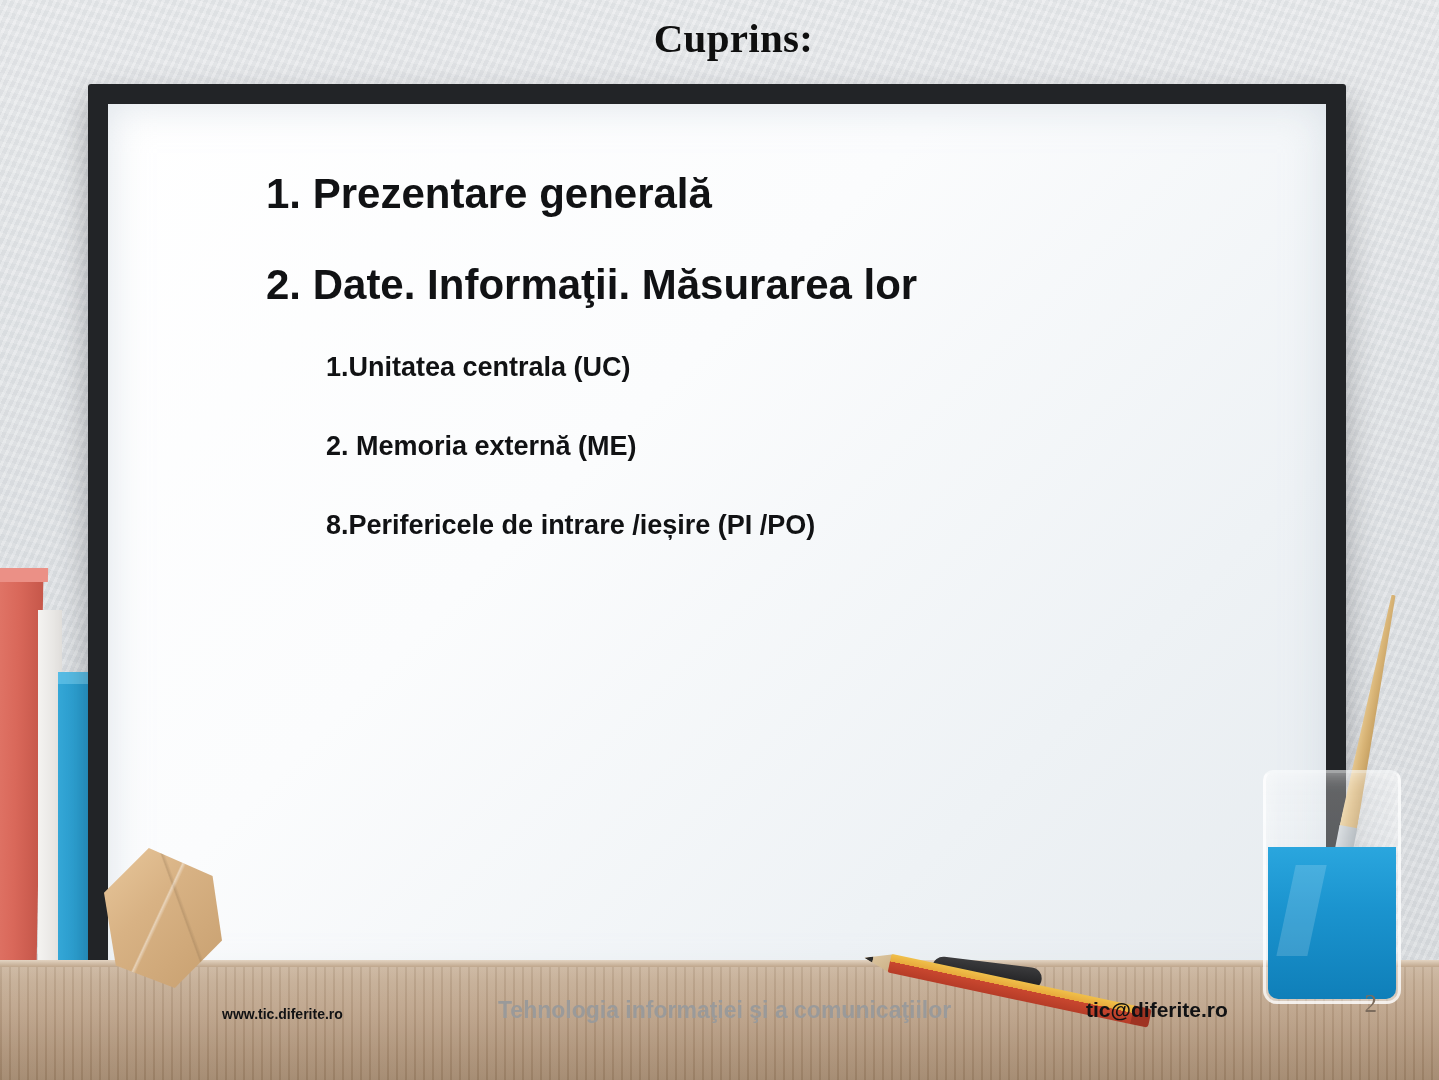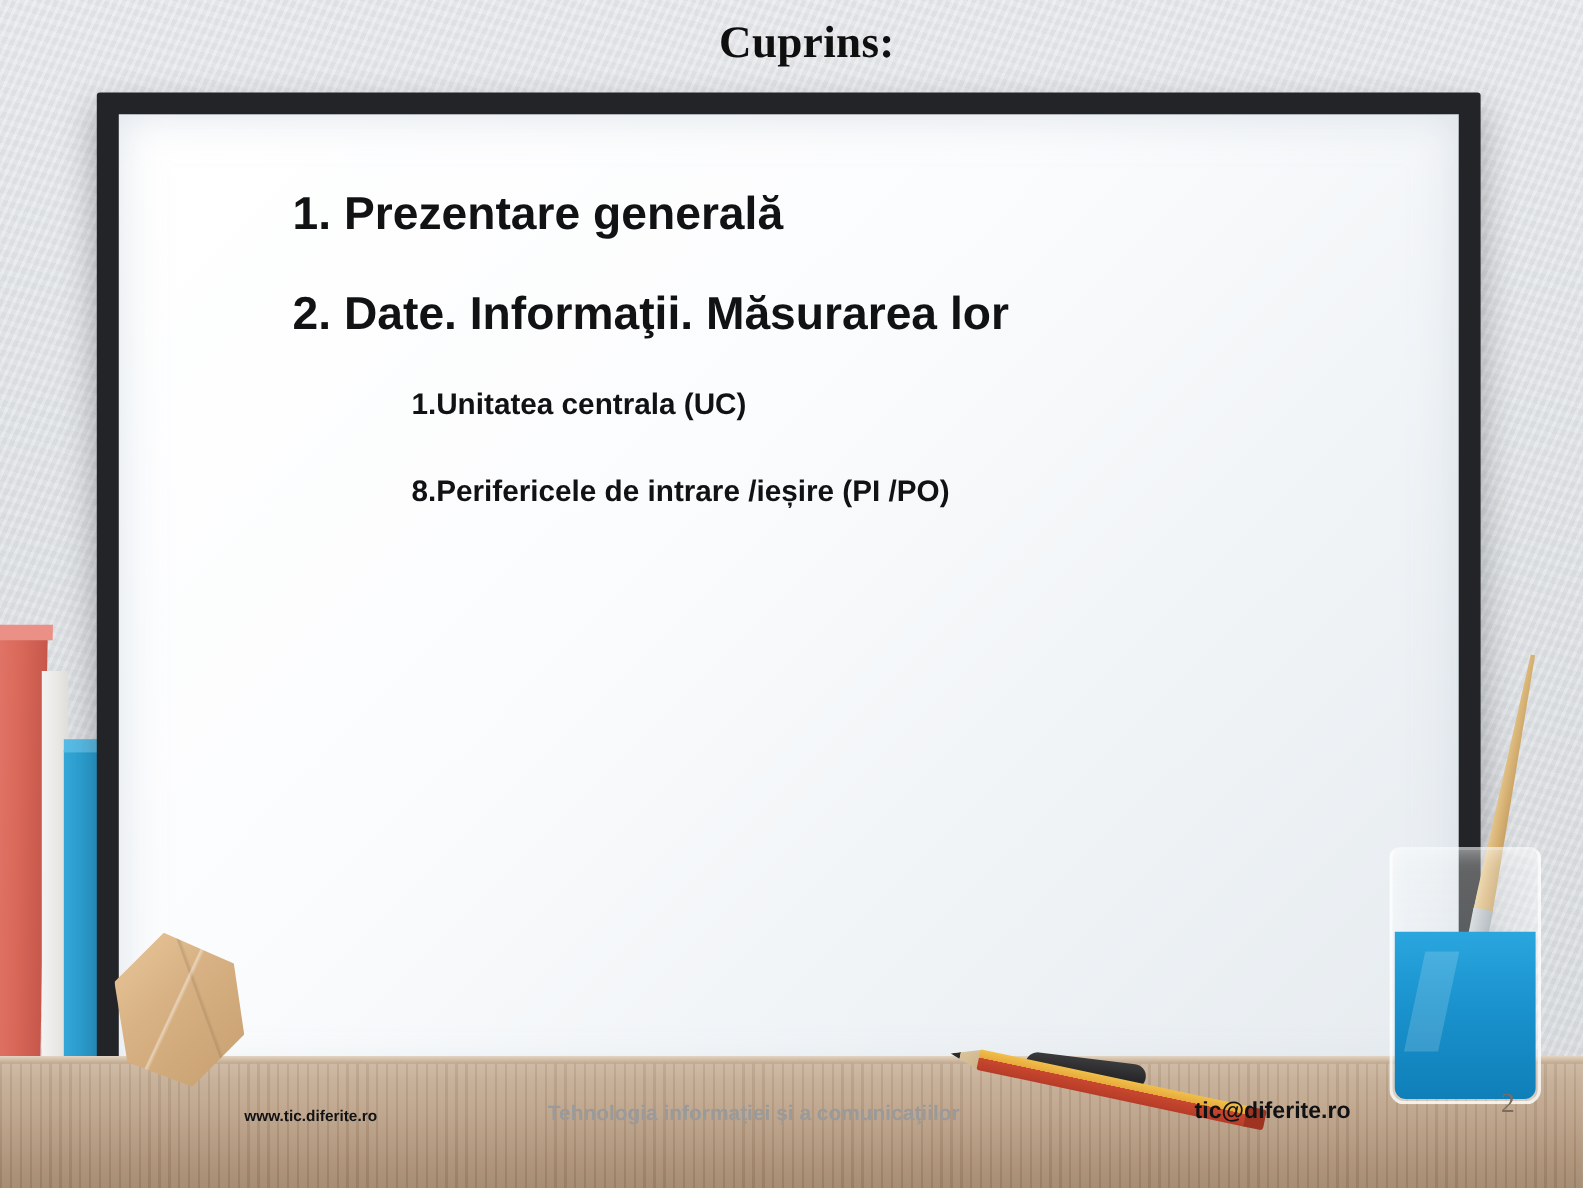--- a/index.html
+++ b/index.html
@@ -103,21 +103,21 @@
   }
   .main-item {
     font-size: 42px;
     font-weight: bold;
     color: #111214;
     margin-bottom: 43px;
     white-space: nowrap;
   }
   .sub-list {
     margin-top: 14px;
-    margin-left: 108px;
+    margin-left: 60px;
   }
   .sub-item {
     font-size: 27px;
     font-weight: bold;
     color: #111214;
     margin-bottom: 48px;
     white-space: nowrap;
   }
 
   
@@ -320,21 +320,21 @@
     left: 222px;
     bottom: 58px;
     font-size: 14px;
     font-weight: bold;
     color: #111214;
   }
   .footer-center {
     position: absolute;
     left: 498px;
     bottom: 56px;
-    font-size: 19px;
+    font-size: 23px;
     font-weight: bold;
     color: #9a9a9a;
     white-space: nowrap;
   }
   .footer-right {
     position: absolute;
     left: 1086px;
     bottom: 58px;
     font-size: 21px;
     font-weight: bold;
@@ -363,20 +363,21 @@
   <div class="book-blue"></div>
   <div class="book-blue-top"></div>
 
   <div class="board-frame">
     <div class="board-inner">
       <div class="board-content">
         <div class="main-item">1. Prezentare generală</div>
         <div class="main-item">2. Date. Informaţii. Măsurarea lor</div>
         <div class="sub-list">
           <div class="sub-item">1.Unitatea centrala (UC)</div>
+          <div class="sub-item">2. Memoria externă (ME)</div>
           <div class="sub-item">8.Perifericele de intrare /ieșire (PI /PO)</div>
         </div>
       </div>
     </div>
   </div>
 
   <div class="shelf">
     <div class="shelf-edge"></div>
   </div>
 

